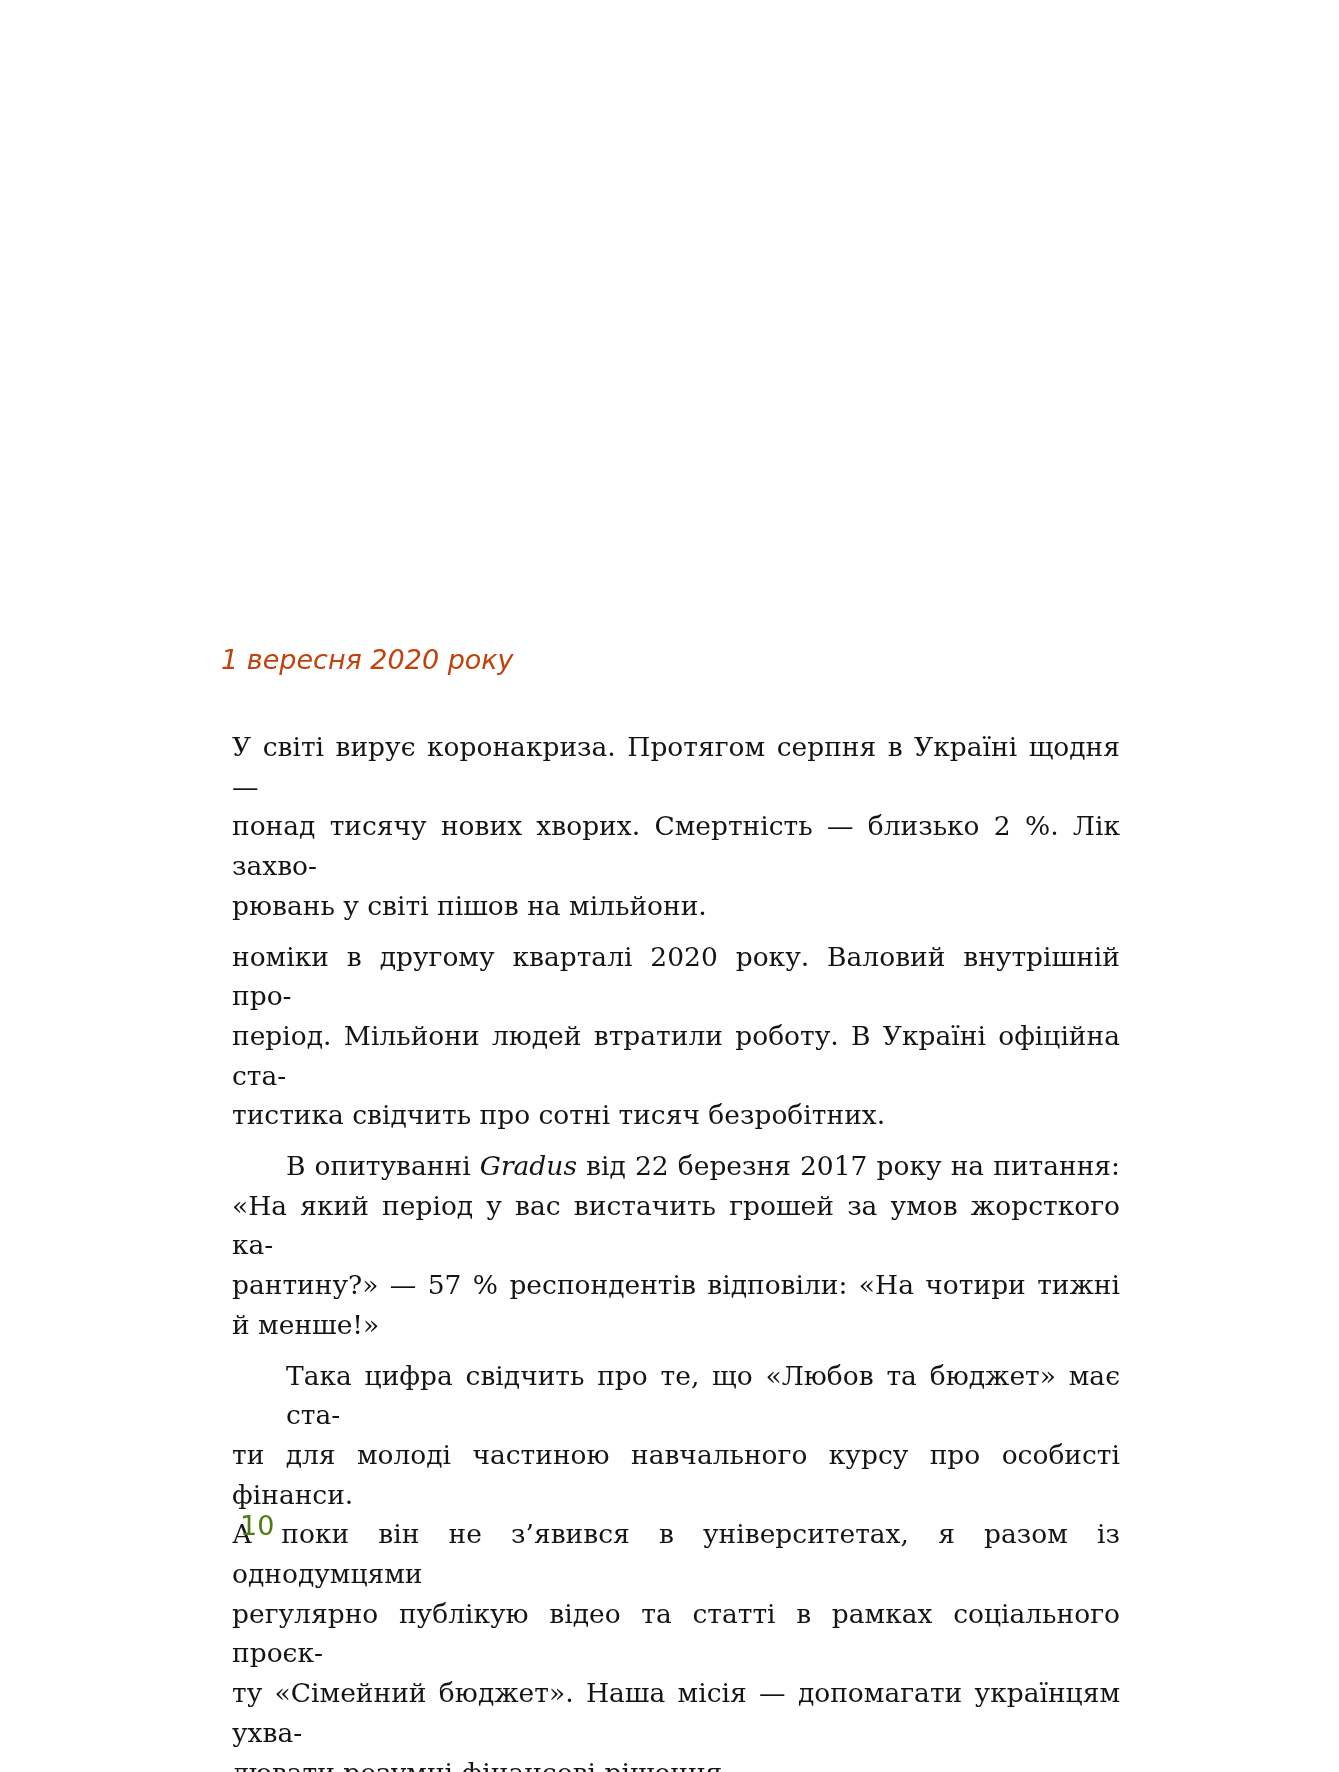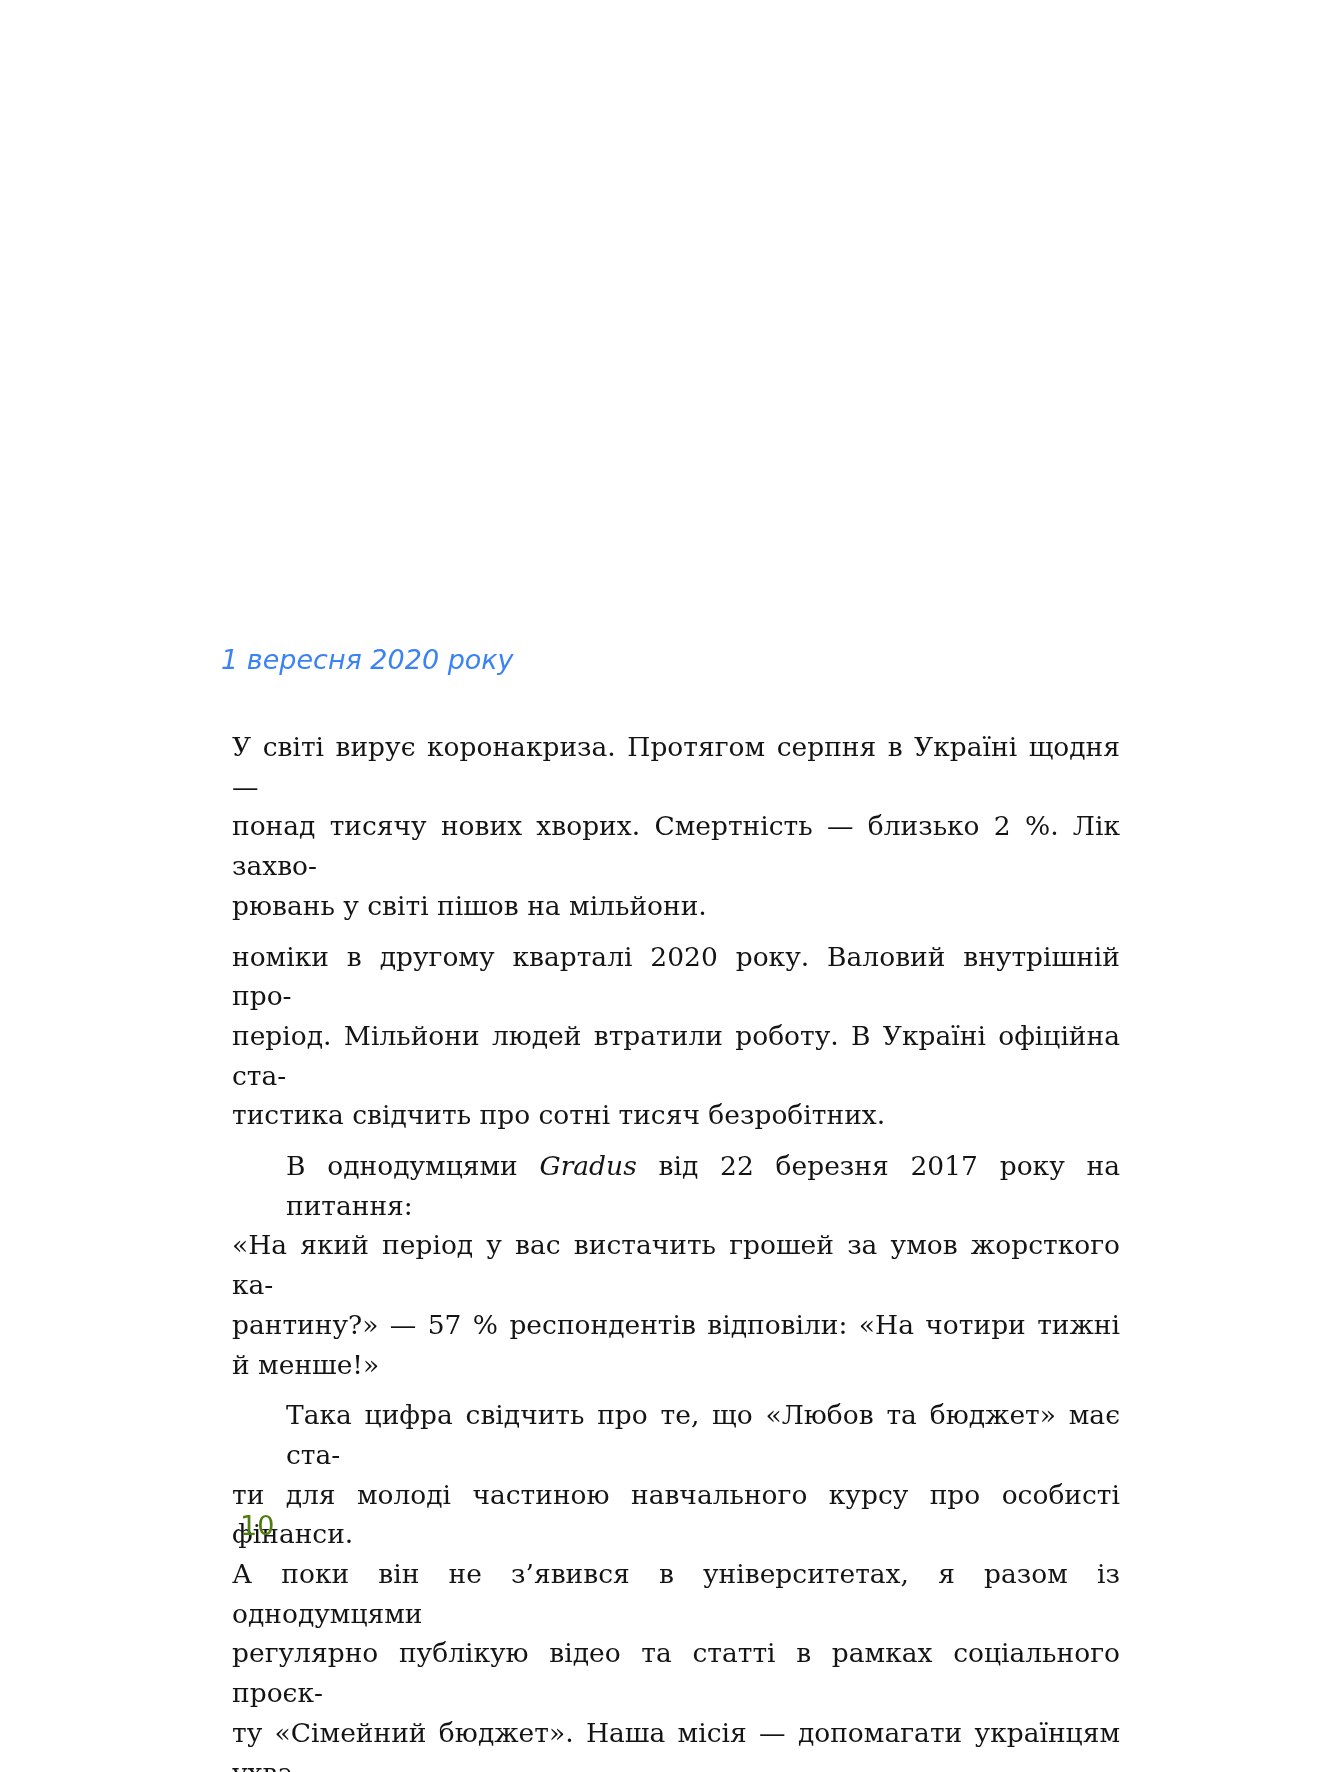--- a/index.html
+++ b/index.html
@@ -34,21 +34,21 @@
     white-space: nowrap;
   }
   .dateline {
     position: absolute;
     left: 221px;
     top: 644px;
     font-family: "DejaVu Sans", "Liberation Sans", sans-serif;
     font-style: italic;
     font-size: 27px;
     line-height: 32px;
-    color: #3b82f6;
+    color: #c2410c;
     white-space: nowrap;
   }
   .body-text {
     position: absolute;
     left: 221px;
     top: 716px;
     width: 910px;
     font-family: "DejaVu Serif", "Liberation Serif", serif;
     font-size: 26.5px;
     line-height: 39.7px;
@@ -87,21 +87,21 @@
         <div class="line"><span>У світі вирує коронакриза. Протягом серпня в Україні щодня —</span></div>
         <div class="line"><span>понад тисячу нових хворих. Смертність — близько 2 %. Лік захво-</span></div>
         <div class="line last"><span>рювань у світі пішов на мільйони.</span></div>
       </div>
       <div class="para">
         <div class="line"><span>номіки в другому кварталі 2020 року. Валовий внутрішній про-</span></div>
         <div class="line"><span>період. Мільйони людей втратили роботу. В Україні офіційна ста-</span></div>
         <div class="line last"><span>тистика свідчить про сотні тисяч безробітних.</span></div>
       </div>
       <div class="para">
-        <div class="line indent"><span>В однодумцями </span><i>Gradus</i><span> від 22 березня 2017 року на питання:</span></div>
+        <div class="line indent"><span>В опитуванні </span><i>Gradus</i><span> від 22 березня 2017 року на питання:</span></div>
         <div class="line"><span>«На який період у вас вистачить грошей за умов жорсткого ка-</span></div>
         <div class="line"><span>рантину?» — 57 % респондентів відповіли: «На чотири тижні</span></div>
         <div class="line last"><span>й менше!»</span></div>
       </div>
       <div class="para">
         <div class="line indent"><span>Така цифра свідчить про те, що «Любов та бюджет» має ста-</span></div>
         <div class="line"><span>ти для молоді частиною навчального курсу про особисті фінанси.</span></div>
         <div class="line"><span>А поки він не з’явився в університетах, я разом із однодумцями</span></div>
         <div class="line"><span>регулярно публікую відео та статті в рамках соціального проєк-</span></div>
         <div class="line"><span>ту «Сімейний бюджет». Наша місія — допомагати українцям ухва-</span></div>

